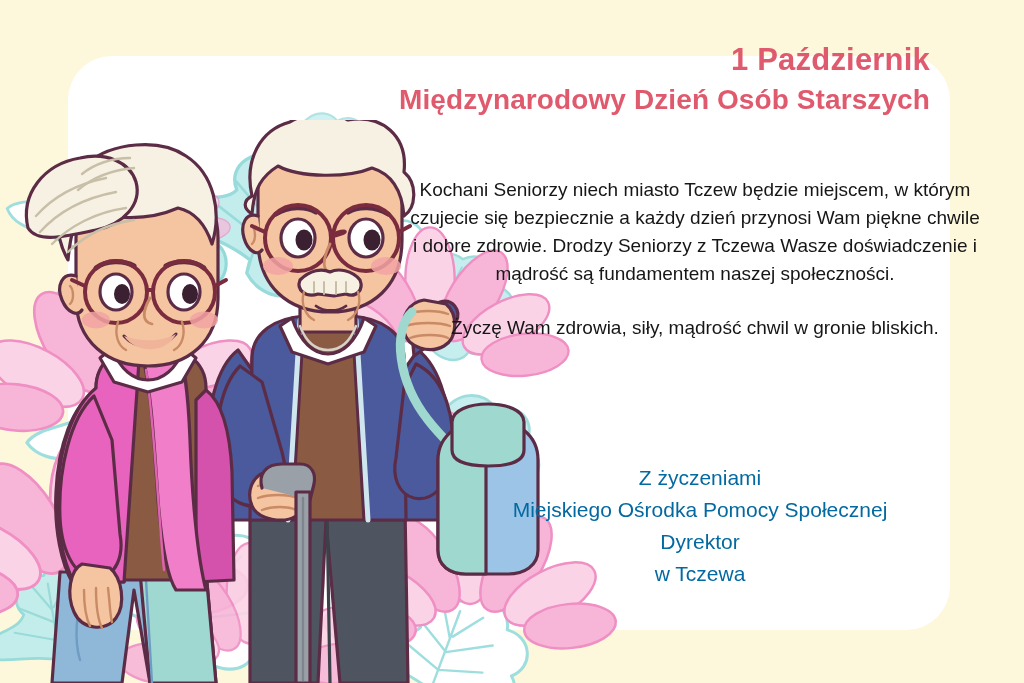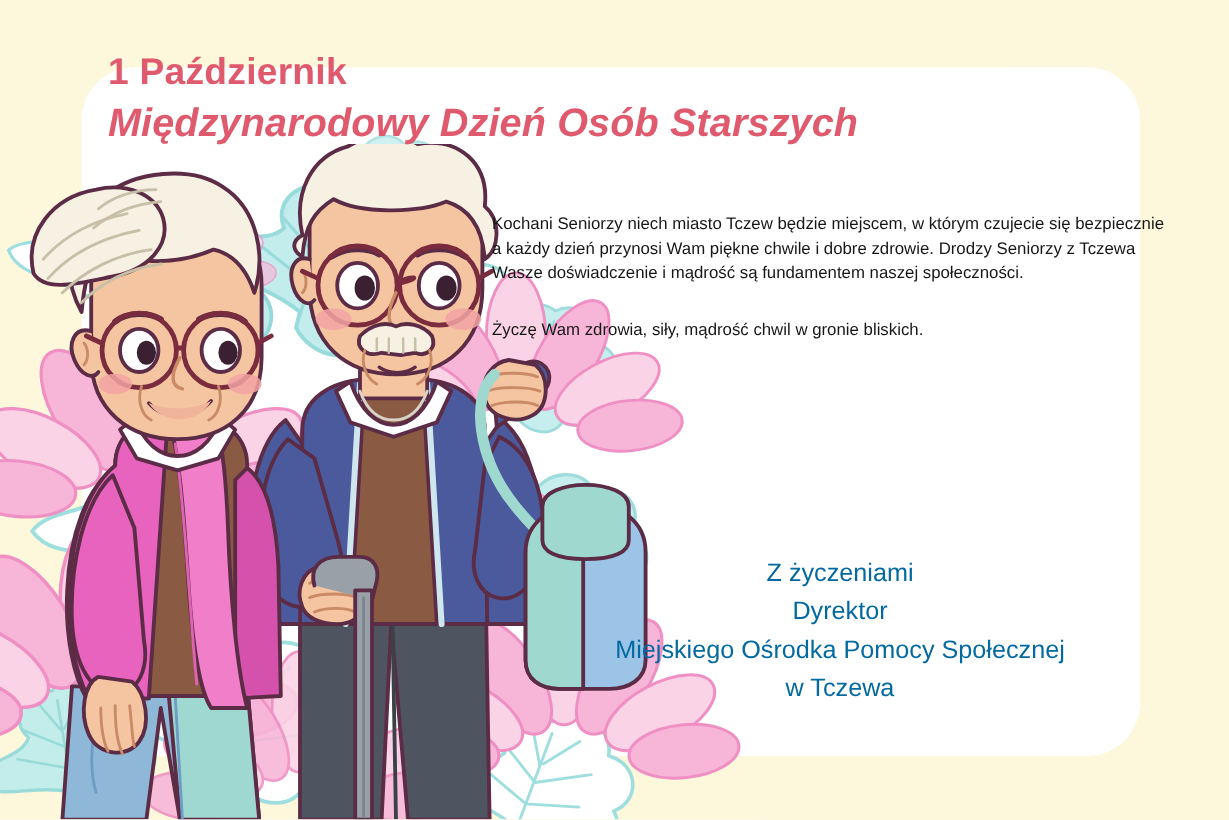--- a/index.html
+++ b/index.html
@@ -65,43 +65,43 @@
     width: 1024px;
     height: 683px;
     z-index: 4;
   }
 
   #title-block {
     position: absolute;
     left: 90px;
     top: 42px;
     width: 840px;
-    text-align: left;
+    text-align: right;
     color: #e05a6e;
     font-weight: bold;
     line-height: 1.18;
   }
   .title-line-1 {
     font-size: 31px;
     letter-spacing: 0.2px;
   }
   .title-line-2 {
-    font-size: 33px;
+    font-size: 28px;
     letter-spacing: 0.1px;
     margin-top: 4px;
-    font-style: italic;
   }
 
   #message-block {
     position: absolute;
     left: 410px;
     top: 176px;
     width: 570px;
+    text-align: center;
     color: #161616;
-    font-size: 14px;
+    font-size: 19px;
     line-height: 1.47;
   }
   .para {
     margin: 0;
   }
   .para + .para {
     margin-top: 26px;
   }
 
   #signature-block {
@@ -348,19 +348,19 @@
       <div class="title-line-2">Międzynarodowy Dzień Osób Starszych</div>
     </div>
 
     <div id="message-block">
       <p class="para">Kochani Seniorzy niech miasto Tczew będzie miejscem, w którym czujecie się bezpiecznie a każdy dzień przynosi Wam piękne chwile i dobre zdrowie. Drodzy Seniorzy z Tczewa Wasze doświadczenie i mądrość są fundamentem naszej społeczności.</p>
       <p class="para">Życzę Wam zdrowia, siły, mądrość chwil w gronie bliskich.</p>
     </div>
 
     <div id="signature-block">
       <span class="sig-line">Z życzeniami</span>
+      <span class="sig-line">Miejskiego Ośrodka Pomocy Społecznej</span>
       <span class="sig-line">Dyrektor</span>
-      <span class="sig-line">Miejskiego Ośrodka Pomocy Społecznej</span>
       <span class="sig-line">w Tczewa</span>
     </div>
 
   </div>
 </div>
 
 </body></html>

